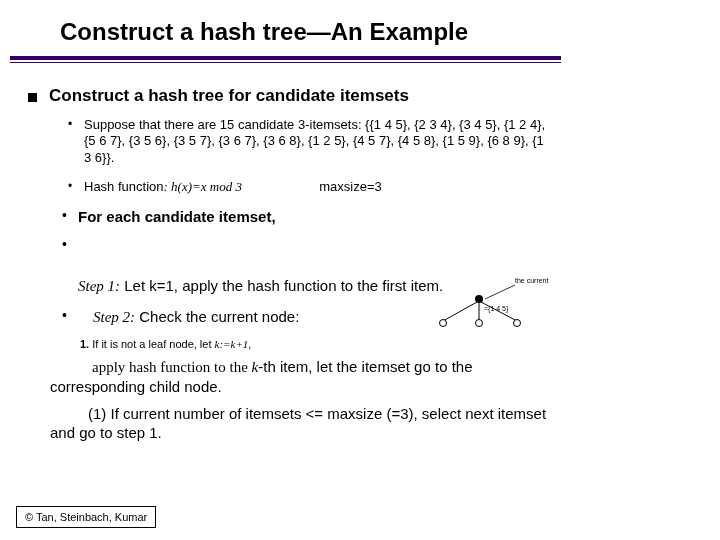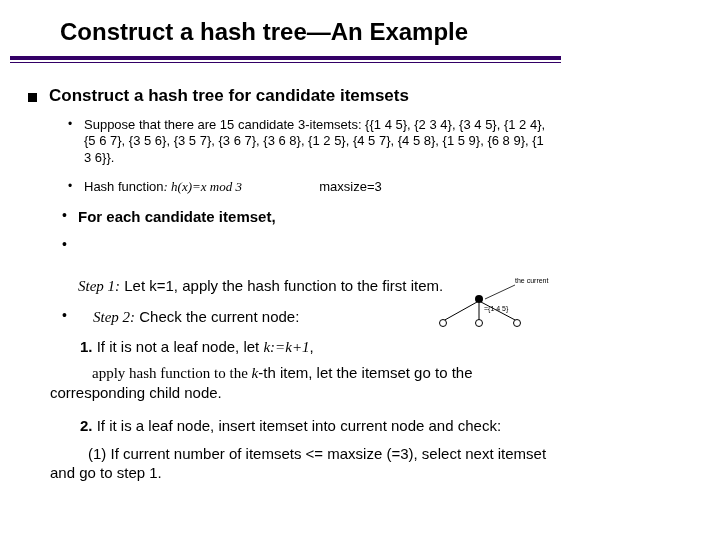--- a/index.html
+++ b/index.html
@@ -135,31 +135,28 @@
     </div>
   </div>
 
   <div class="sub" style="margin-top:10px; padding-left:34px;">
     <div class="sub-b" style="font-size:14px;">•</div>
     <div class="sub-t" style="font-size:15px;margin-left:15px;">
       <span class="serifit">Step 2:</span><span> Check the current node:</span>
     </div>
   </div>
 
-  <div class="indent-none" style="padding-left:52px; font-size:15px; margin-top:10px;">
+  <div class="indent-none" style="padding-left:52px; font-size:11px; margin-top:10px;">
     <span style="font-weight:bold;">1.</span><span> If it is not a leaf node, let </span><span class="serifit">k:=k+1</span><span>,</span>
   </div>
 
   <div class="indent-none" style="padding-left:22px; font-size:15px; margin-top:6px;">
     <span style="padding-left:42px;font-family:Liberation Serif, serif;">apply hash function to the </span><span class="serifit">k</span><span>-th item, let the itemset go to the corresponding child node.</span>
   </div>
 
-  <div class="indent-none" style="padding-left:52px; font-size:15px; margin-top:14px;">
-    <span style="font-weight:bold;">2.</span><span> If it is a leaf node, insert itemset into current node and check:</span>
-  </div>
 
   <div class="indent-none" style="padding-left:22px; font-size:15px; margin-top:8px;">
     <span style="padding-left:38px; display:inline;">(1) If current number of itemsets &lt;= maxsize (=3), select next itemset and go to step 1.</span>
   </div>
 
 </div>
 
 <div class="diagram">
   <svg width="120" height="56">
     <text x="86" y="8" font-size="7" font-family="Arial">the current node</text>
@@ -168,14 +165,15 @@
     <line x1="48" y1="27" x2="14" y2="46" stroke="#000" stroke-width="1"></line>
     <line x1="50" y1="28" x2="50" y2="46" stroke="#000" stroke-width="1"></line>
     <line x1="52" y1="27" x2="88" y2="46" stroke="#000" stroke-width="1"></line>
     <circle cx="14" cy="48" r="3.5" fill="#fff" stroke="#000"></circle>
     <circle cx="50" cy="48" r="3.5" fill="#fff" stroke="#000"></circle>
     <circle cx="88" cy="48" r="3.5" fill="#fff" stroke="#000"></circle>
     <text x="55" y="36" font-size="7" font-family="Arial">={1 4 5}</text>
   </svg>
 </div>
 
+<div class="footer">© Tan, Steinbach, Kumar</div>
 
 </div>
 
 </body></html>

